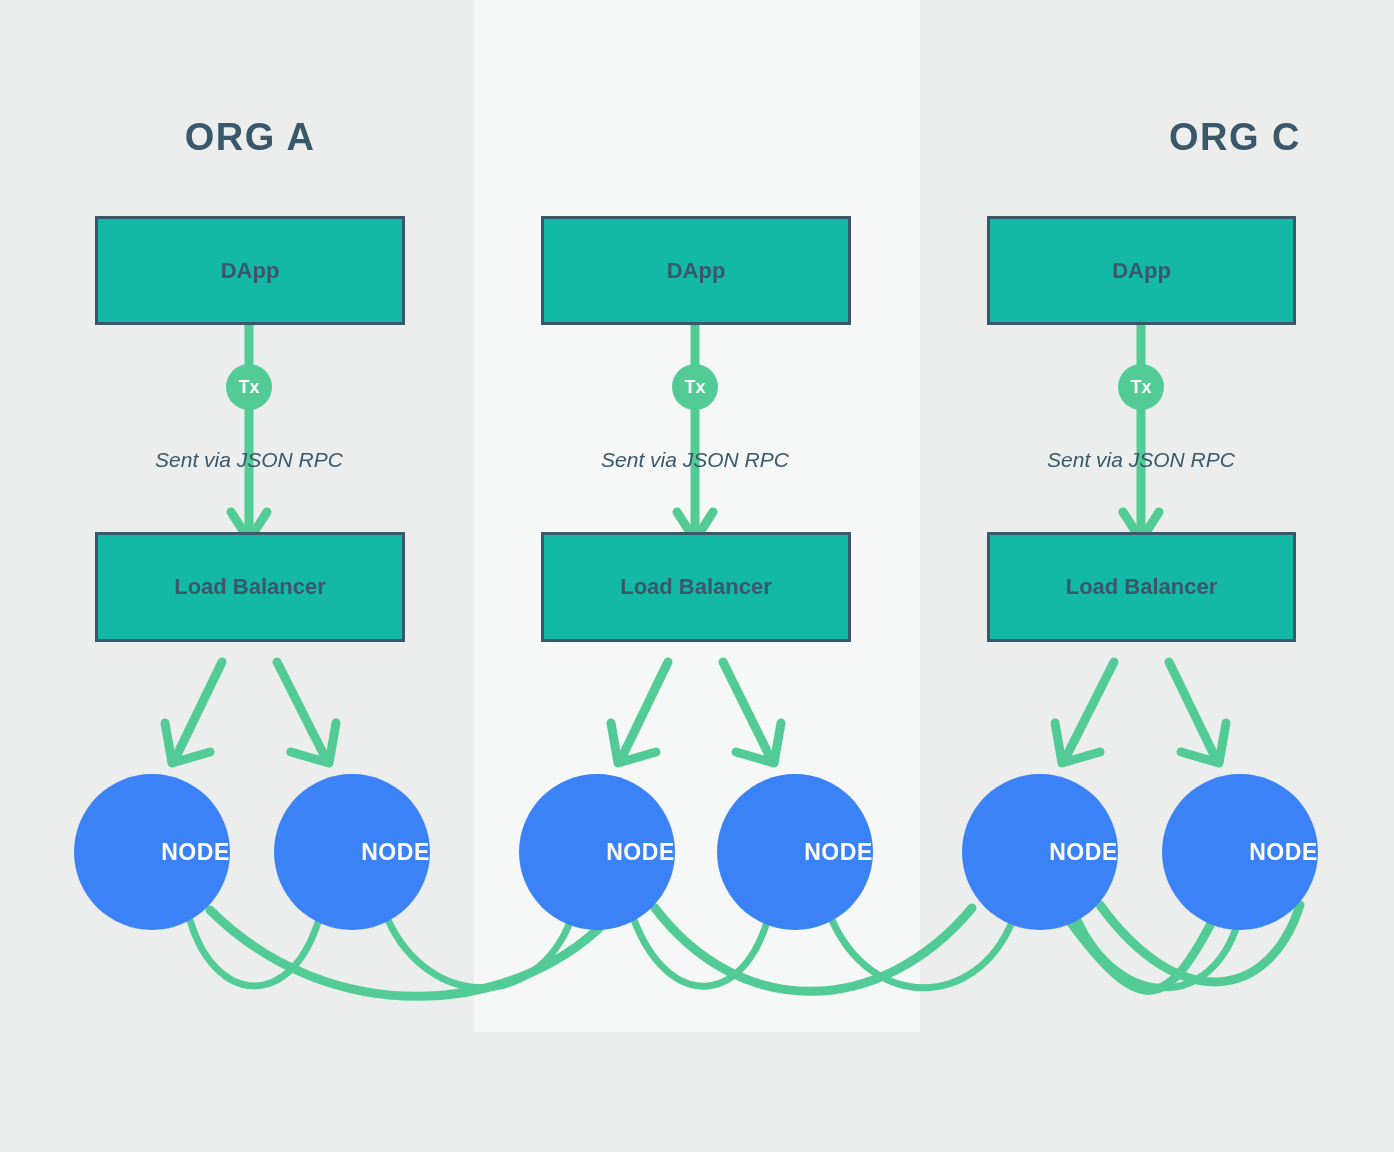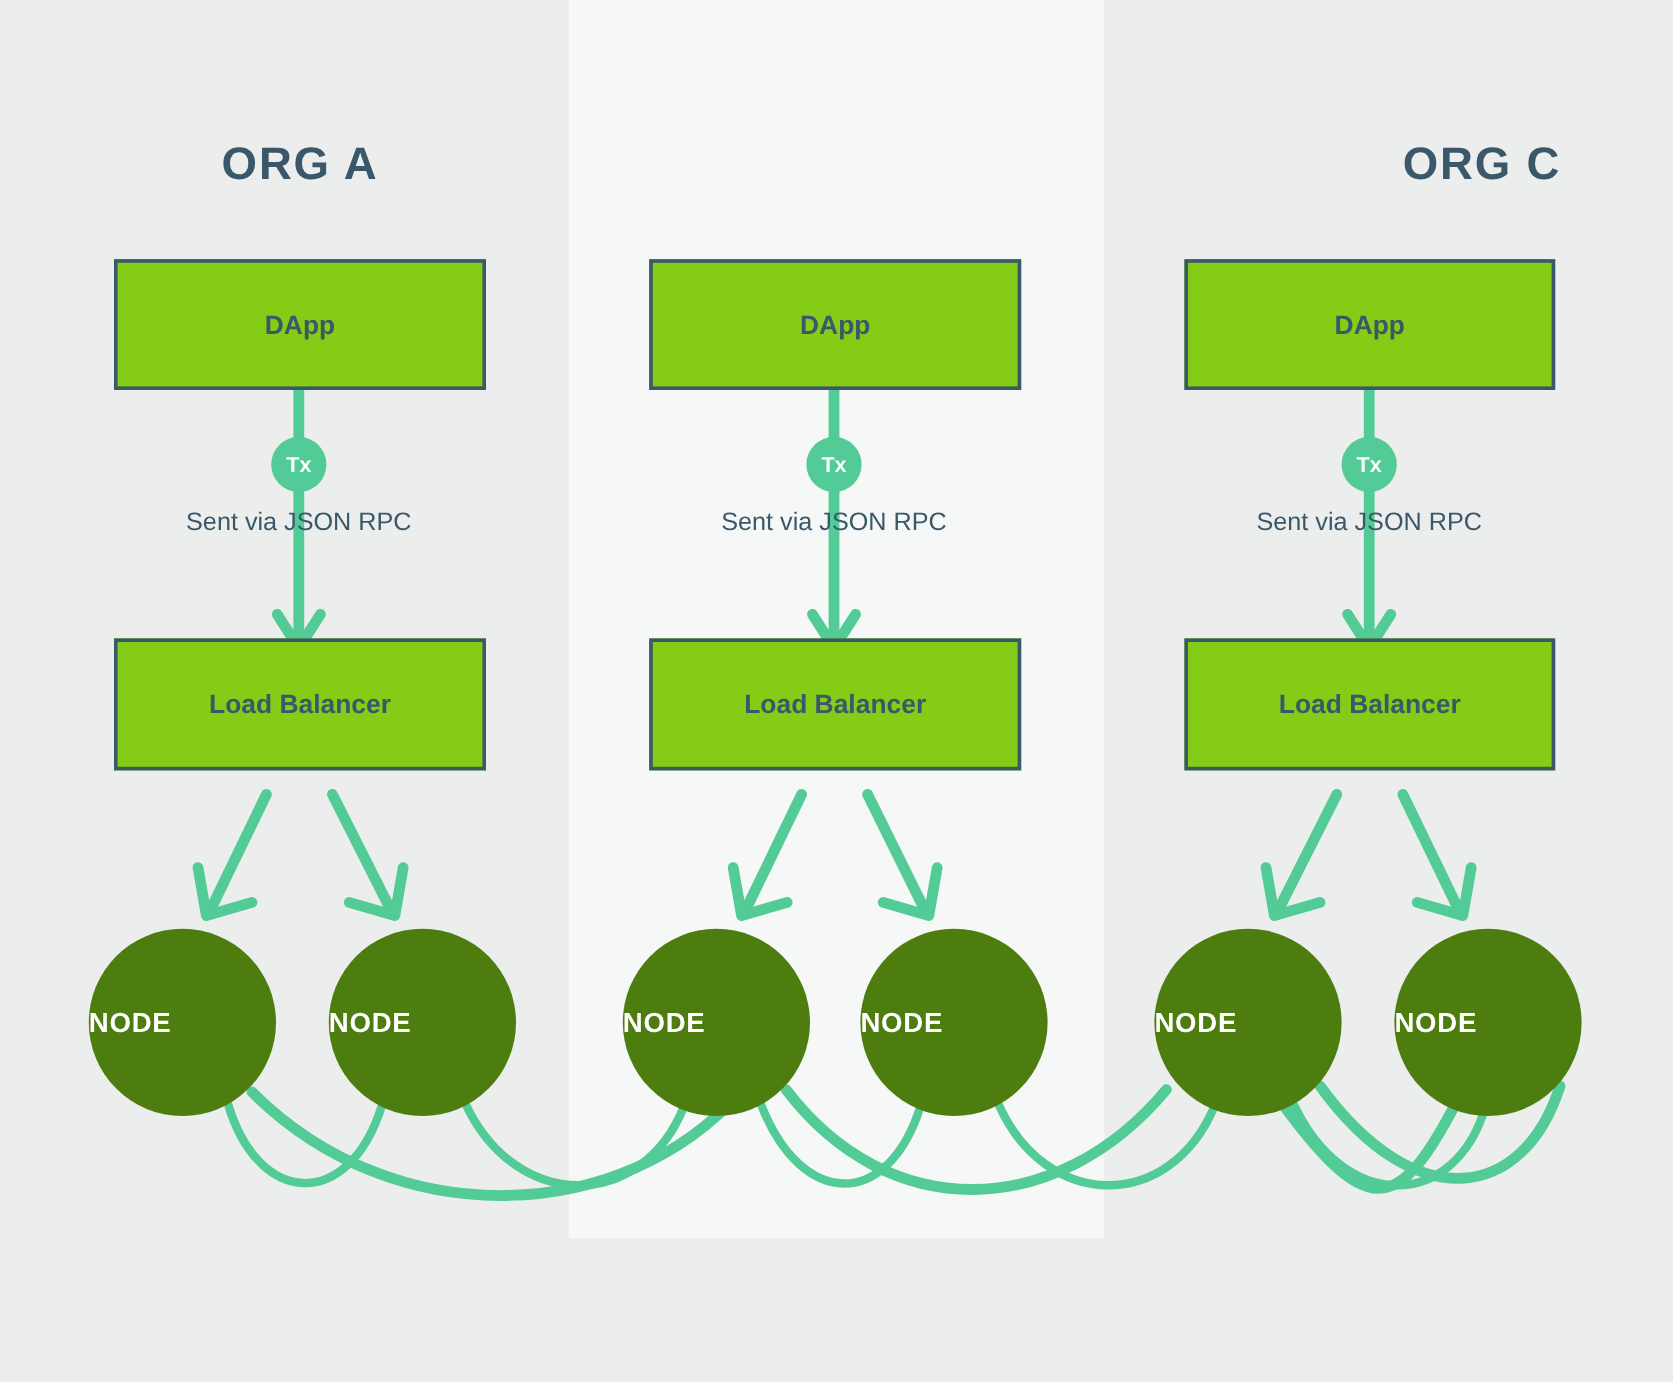--- a/index.html
+++ b/index.html
@@ -43,44 +43,45 @@
     color: #3a5869;
     top: 116px;
     width: 320px;
   }
   .org-title-a { left: 90px; }
   .org-title-b { left: 535px; }
   .org-title-c { left: 981px; text-align: right; }
 
   .ubox {
     position: absolute;
-    background: #84cc16;
+    background: #14b8a6;
     border: 3px solid #3a5869;
     box-sizing: border-box;
     display: flex;
     align-items: center;
     justify-content: center;
     color: #3a5869;
     font-weight: bold;
     font-size: 22px;
   }
   .dapp-box { top: 216px; height: 109px; }
   .lb-box   { top: 532px; height: 110px; justify-content: center; }
 
   .box-a { left: 95px;  width: 310px; }
   .box-b { left: 541px; width: 310px; }
   .box-c { left: 987px; width: 309px; }
 
   .rpc-label {
     position: absolute;
-    top: 424px;
+    top: 448px;
     width: 340px;
     text-align: center;
     font-size: 21px;
     color: #3a5869;
+    font-style: italic;
   }
   .rpc-a { left: 79px; }
   .rpc-b { left: 525px; }
   .rpc-c { left: 971px; }
 
   .tx-badge {
     position: absolute;
     width: 46px;
     height: 46px;
     border-radius: 50%;
@@ -95,28 +96,28 @@
   }
   .tx-a { left: 226px; }
   .tx-b { left: 672px; }
   .tx-c { left: 1118px; }
 
   .node-circle {
     position: absolute;
     width: 156px;
     height: 156px;
     border-radius: 50%;
-    background: #4d7c0f;
+    background: #3b82f6;
     color: #ffffff;
     font-weight: bold;
     font-size: 23px;
     letter-spacing: 0.6px;
     display: flex;
     align-items: center;
-    justify-content: flex-start;
+    justify-content: flex-end;
     top: 774px;
   }
 </style>
 </head>
 <body>
 
 <div id="canvas">
 
   <div class="band band-a"></div>
   <div class="band band-b"></div>

